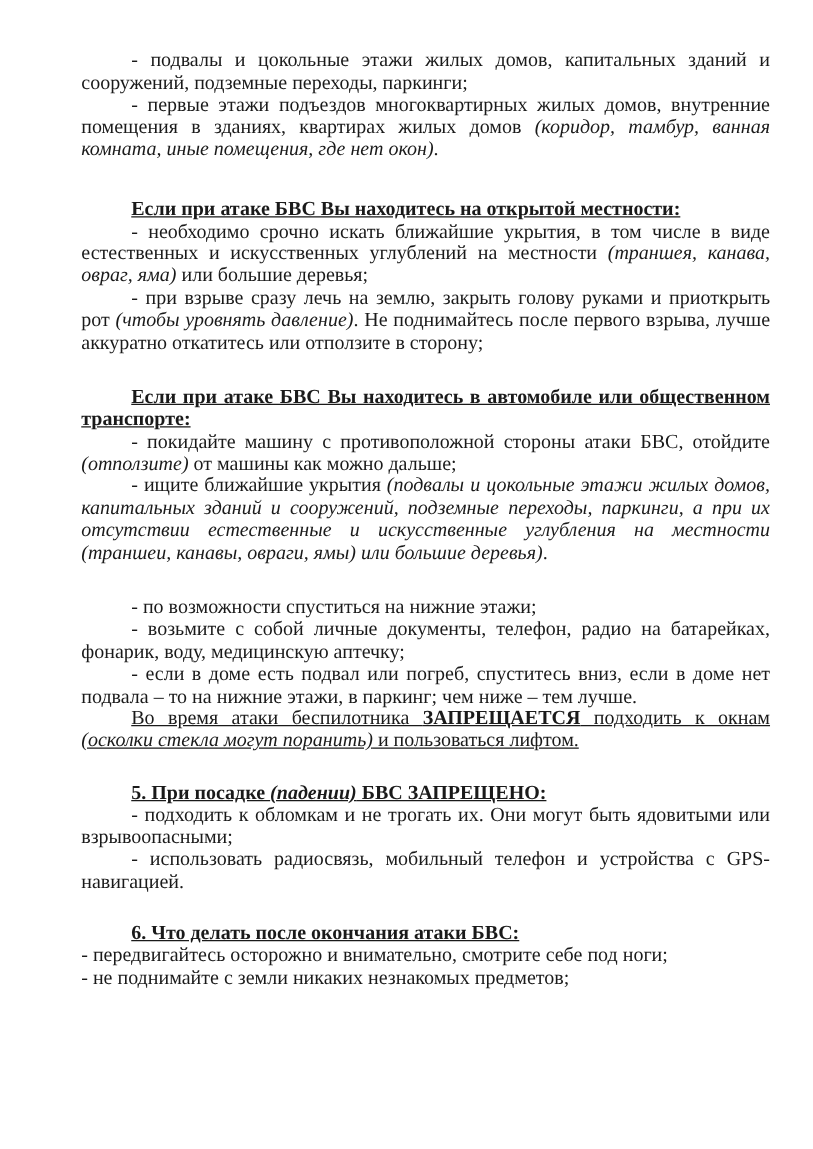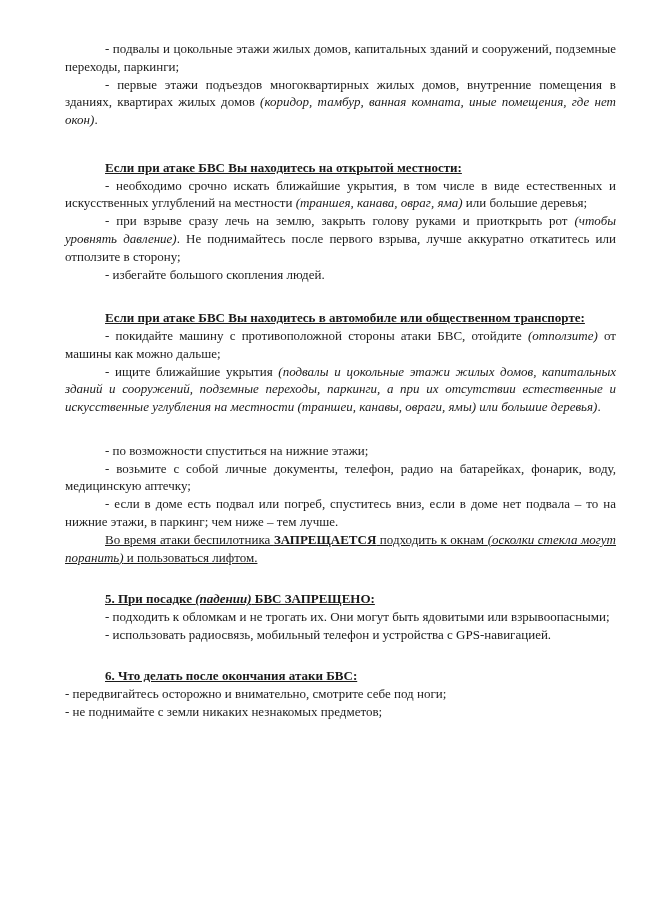--- a/index.html
+++ b/index.html
@@ -3,21 +3,21 @@
   <meta charset="utf-8">
   <style>
     html, body { margin: 0; padding: 0; background: #ffffff; }
     body {
       width: 650px; height: 919px; overflow: hidden;
       font-family: "Liberation Serif", "DejaVu Serif", serif;
       color: #1a1a1a;
     }
     .page {
       position: absolute; left: 65px; top: 40px; width: 551px;
-      font-size: 13px; line-height: 17.8px;
+      font-size: 16px; line-height: 17.8px;
     }
     p { margin: 0; text-align: justify; }
     .ind { text-indent: 40px; }
     .noind { text-indent: 0; }
     .gap { height: 17.8px; }
     .h { font-weight: bold; text-decoration: underline; text-indent: 40px; }
     .h.just { text-align: justify; text-align-last: left; }
     i { font-style: italic; }
     .bi { font-weight: bold; font-style: italic; }
     .u { text-decoration: underline; }
@@ -37,23 +37,20 @@
 
   <div class="gap"></div>
   <div class="gap" style="height:12px"></div>
 
   <p class="h">Если при атаке БВС Вы находитесь на открытой местности:</p>
   <p class="ind">
     <span>- необходимо срочно искать ближайшие укрытия, в том числе в виде естественных и искусственных углублений на местности </span><i>(траншея, канава, овраг, яма)</i><span> или большие деревья;</span>
   </p>
   <p class="ind">
     <span>- при взрыве сразу лечь на землю, закрыть голову руками и приоткрыть рот </span><i>(чтобы уровнять давление)</i><span>. Не поднимайтесь после первого взрыва, лучше аккуратно откатитесь или отползите в сторону;</span>
-  </p>
-  <p class="ind">
-    <span>- избегайте большого скопления людей.</span>
   </p>
 
   <div class="gap"></div>
   <div class="gap" style="height:8px"></div>
 
   <p class="h just">Если при атаке БВС Вы находитесь в автомобиле или общественном транспорте:</p>
   <p class="ind">
     <span>- покидайте машину с противоположной стороны атаки БВС, отойдите </span><i>(отползите)</i><span> от машины как можно дальше;</span>
   </p>
   <p class="ind">

